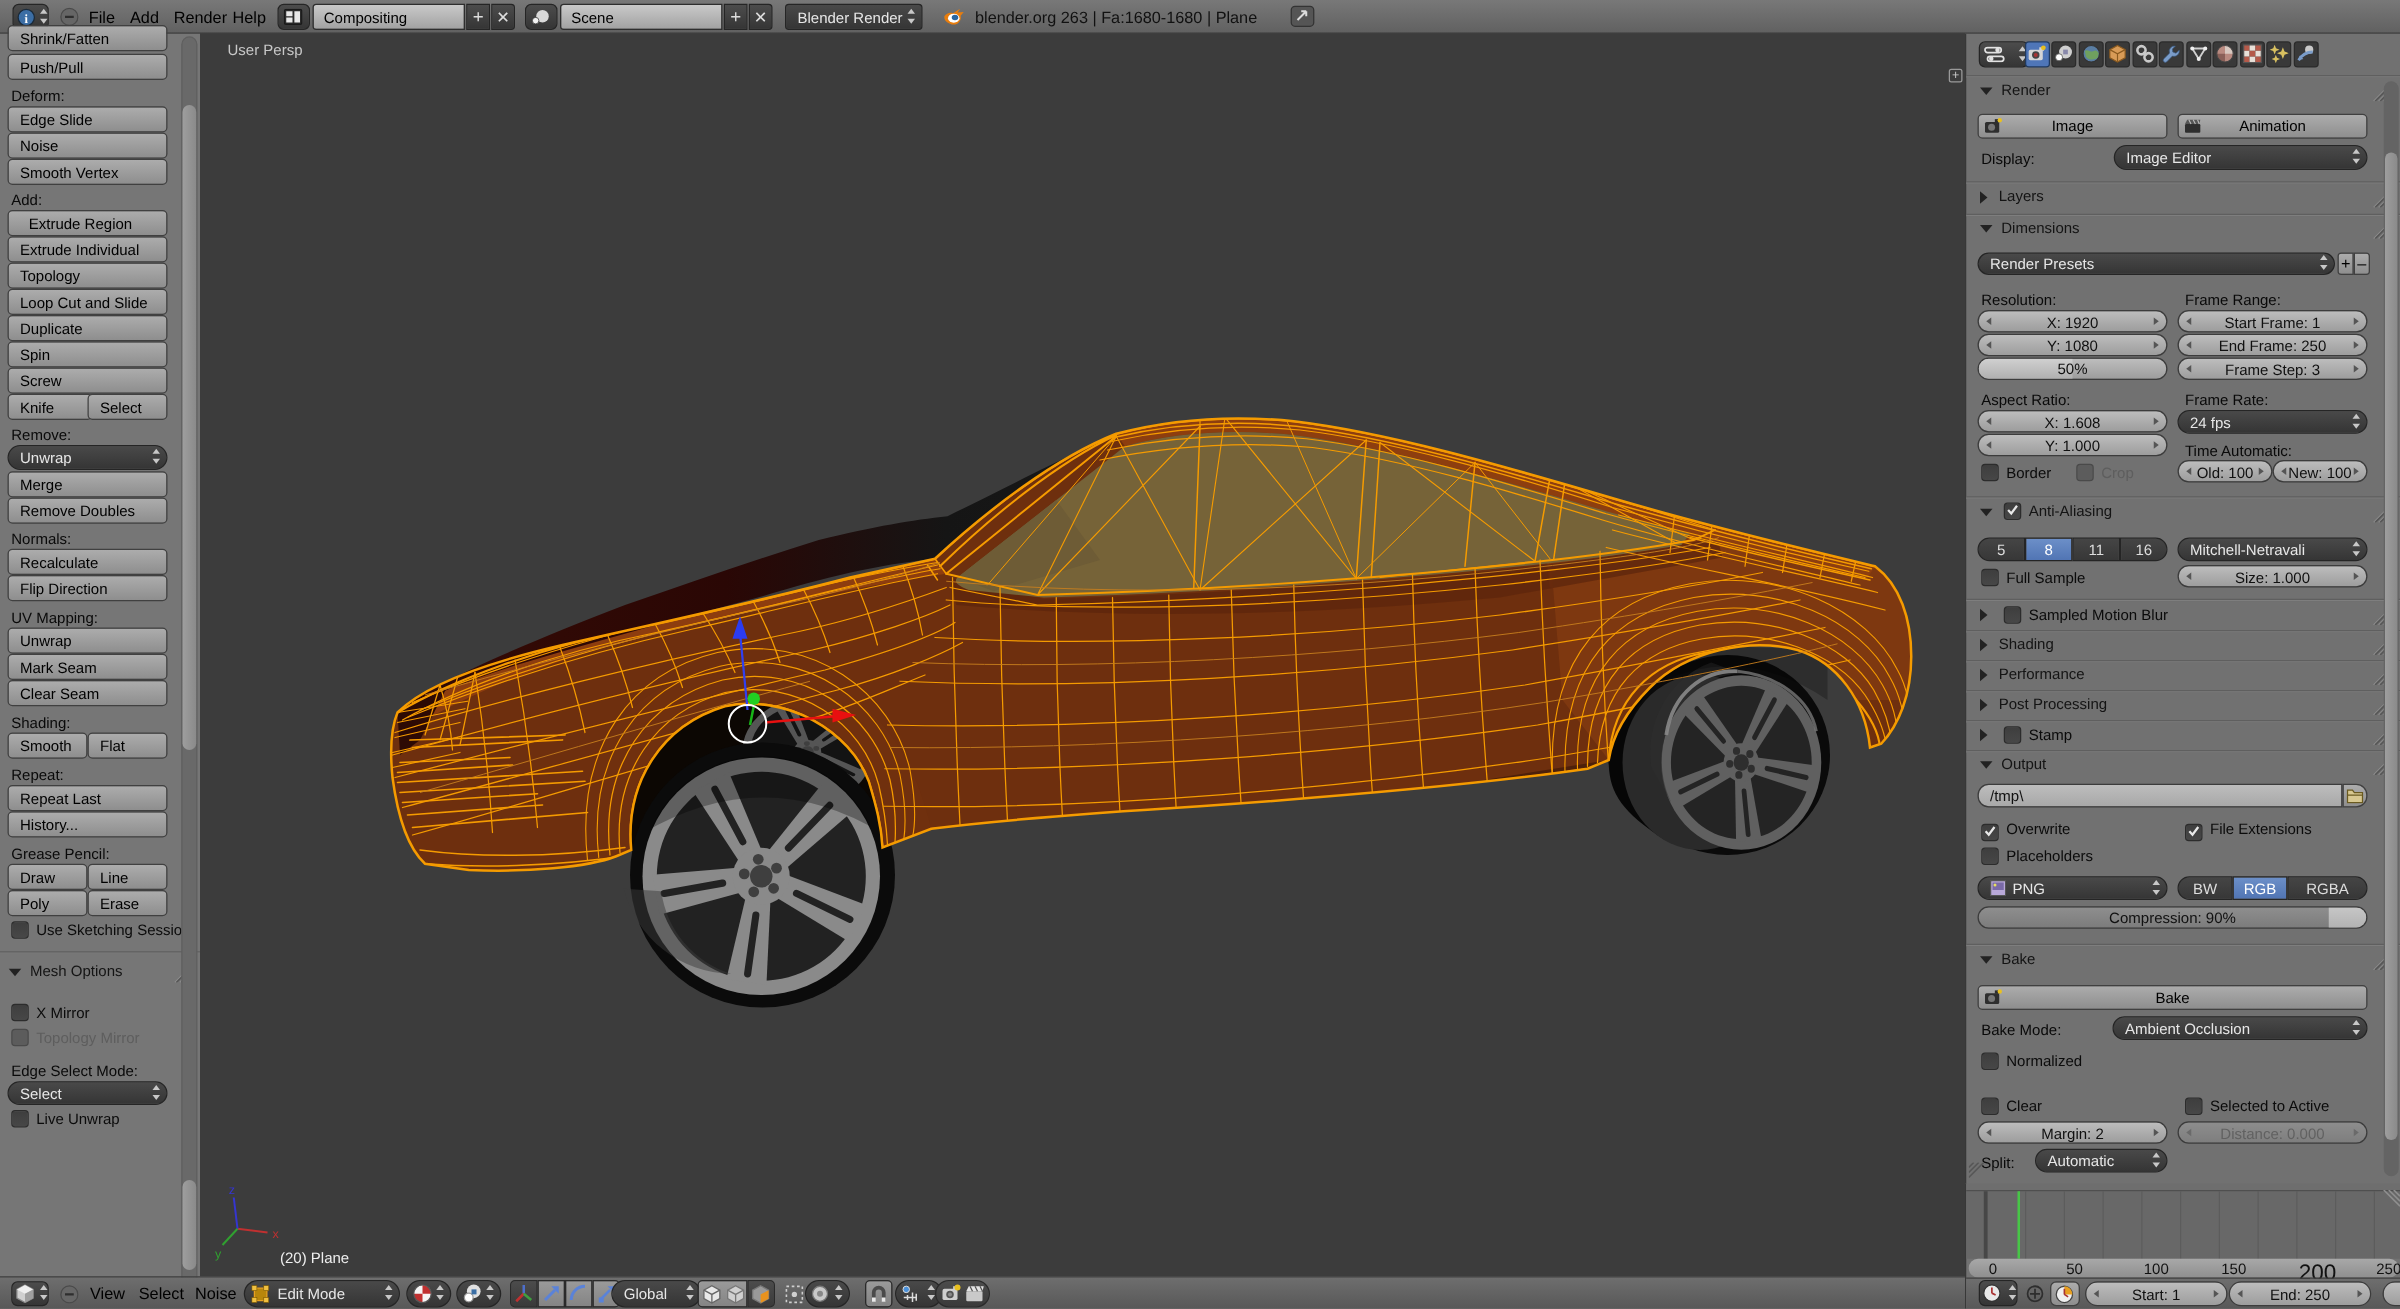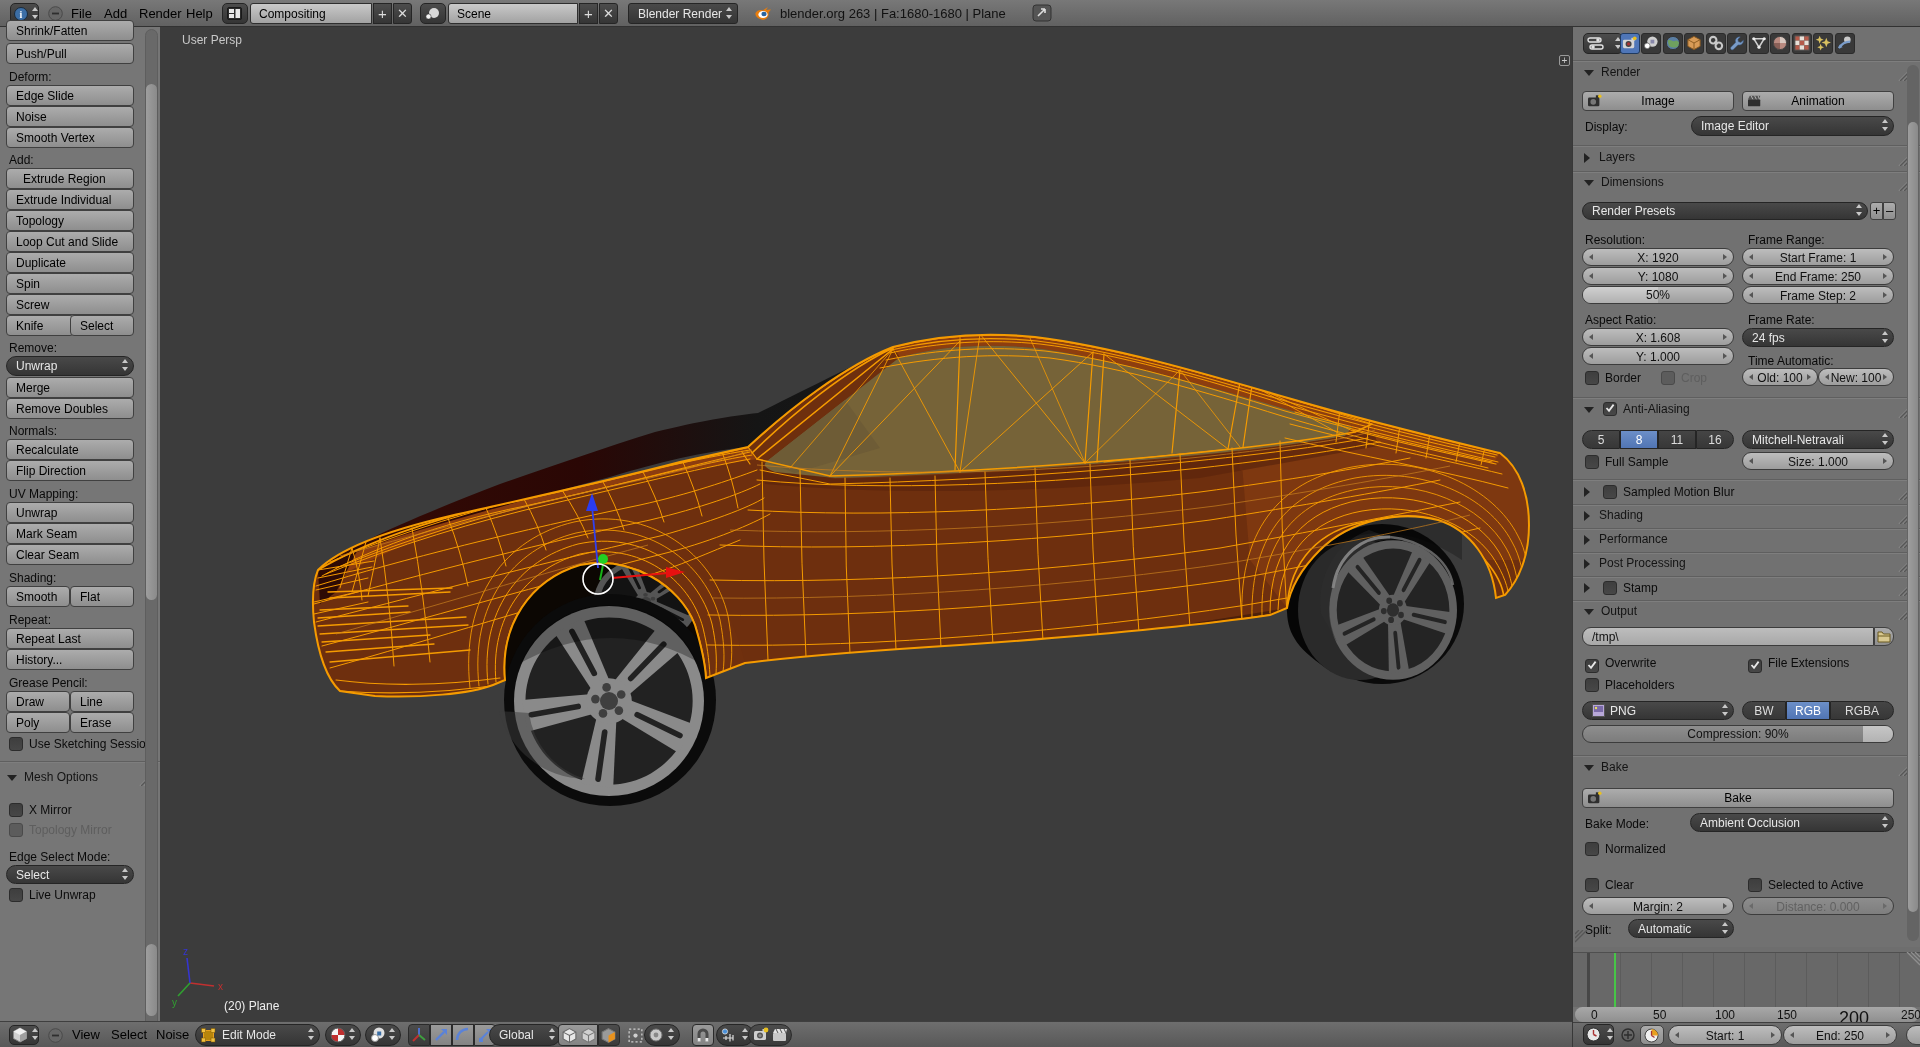--- a/index.html
+++ b/index.html
@@ -700,21 +700,21 @@
     <div class="lbl" style="left:12px;top:206px">Resolution:</div>
     <div class="lbl" style="left:175px;top:206px">Frame Range:</div>
     <div class="num " style="left:9px;top:221px;width:152px;height:18px;line-height:18px"><i class="al"></i><i class="ar"></i><span>X: 1920</span></div>
     <div class="num " style="left:9px;top:240px;width:152px;height:18px;line-height:18px"><i class="al"></i><i class="ar"></i><span>Y: 1080</span></div>
     <div class="num" style="left:9px;top:259px;width:152px;height:18px">
       <div class="ab" style="left:0;top:0;width:75px;height:16px;background:linear-gradient(#d0d0d0,#b0b0b0)"></div>
       <div class="ab" style="left:0;top:0;width:150px;height:16px;text-align:center;line-height:16px">50%</div>
     </div>
     <div class="num " style="left:169px;top:221px;width:152px;height:18px;line-height:18px"><i class="al"></i><i class="ar"></i><span>Start Frame: 1</span></div>
     <div class="num " style="left:169px;top:240px;width:152px;height:18px;line-height:18px"><i class="al"></i><i class="ar"></i><span>End Frame: 250</span></div>
-    <div class="num " style="left:169px;top:259px;width:152px;height:18px;line-height:18px"><i class="al"></i><i class="ar"></i><span>Frame Step: 2</span></div>
+    <div class="num " style="left:169px;top:259px;width:152px;height:18px;line-height:18px"><i class="al"></i><i class="ar"></i><span>Frame Step: 3</span></div>
     <div class="lbl" style="left:12px;top:286px">Aspect Ratio:</div>
     <div class="lbl" style="left:175px;top:286px">Frame Rate:</div>
     <div class="num " style="left:9px;top:301px;width:152px;height:18px;line-height:18px"><i class="al"></i><i class="ar"></i><span>X: 1.608</span></div>
     <div class="num " style="left:9px;top:320px;width:152px;height:18px;line-height:18px"><i class="al"></i><i class="ar"></i><span>Y: 1.000</span></div>
     <div class="dd" style="left:169px;top:301px;width:152px;height:19px;line-height:18px"><span class="ddt">24 fps</span><span class="spin">
         <i class="su"></i>
         <i class="sd"></i>
       </span></div>
     <div class="lbl" style="left:175px;top:327px">Time Automatic:</div>
     <div class="cb" style="left:12px;top:344px"><span class="cbx"></span><span class="cbl">Border</span></div>

